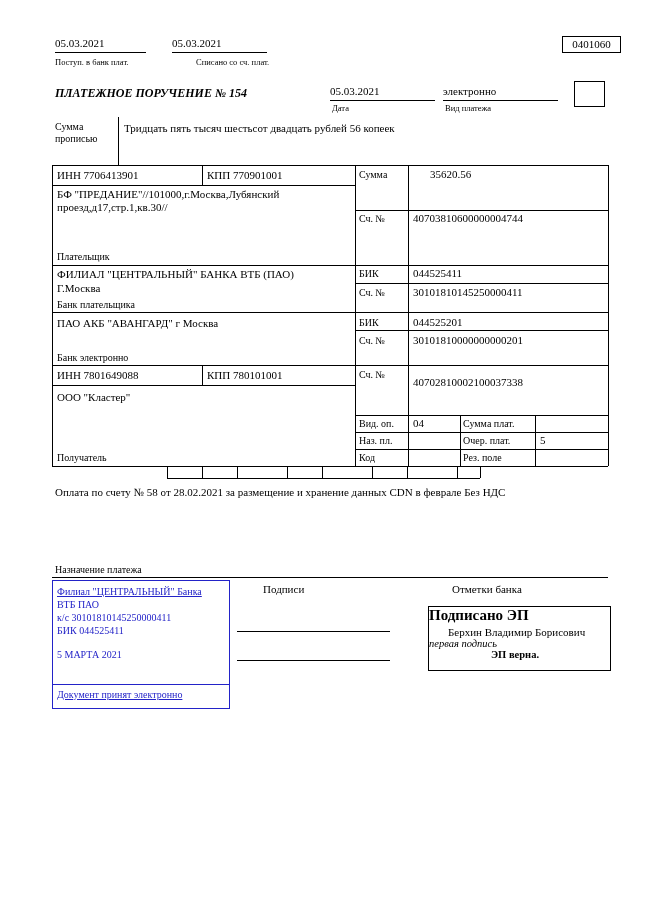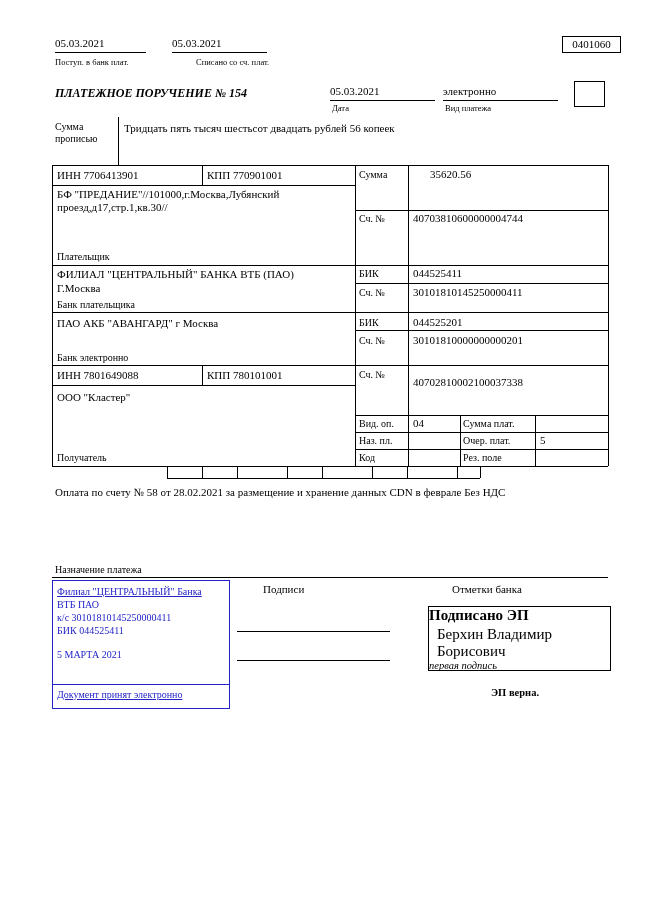--- a/index.html
+++ b/index.html
@@ -137,18 +137,18 @@
     <div class="t f10 blue u" style="left:4px; top:108px;">Документ принят электронно</div>
   </div>
 
   <div class="t f11" style="left:263px; top:583px;">Подписи</div>
   <div class="hl" style="top:631px; left:237px; width:153px;"></div>
   <div class="hl" style="top:660px; left:237px; width:153px;"></div>
 
   <div class="t f11" style="left:452px; top:583px;">Отметки банка</div>
   <div class="marks-box">
     <div class="b" style="font-size:15px; ">Подписано ЭП</div>
-    <div style="font-size:15px; margin:2px 0 0 8px;">Берхин Владимир Борисович</div>
+    <div style="font-size:11px; margin:2px 0 0 19px;">Берхин Владимир Борисович</div>
     <div class="i" style="font-size:10.5px; margin:0 0 0 0;">первая подпись</div>
-    <div class="b" style="font-size:10.5px; margin:16px 0 0 62px;">ЭП верна.</div>
+    <div class="b" style="font-size:10.5px; margin:0 0 0 62px;">ЭП верна.</div>
   </div>
 
 </div>
 
 </body></html>

